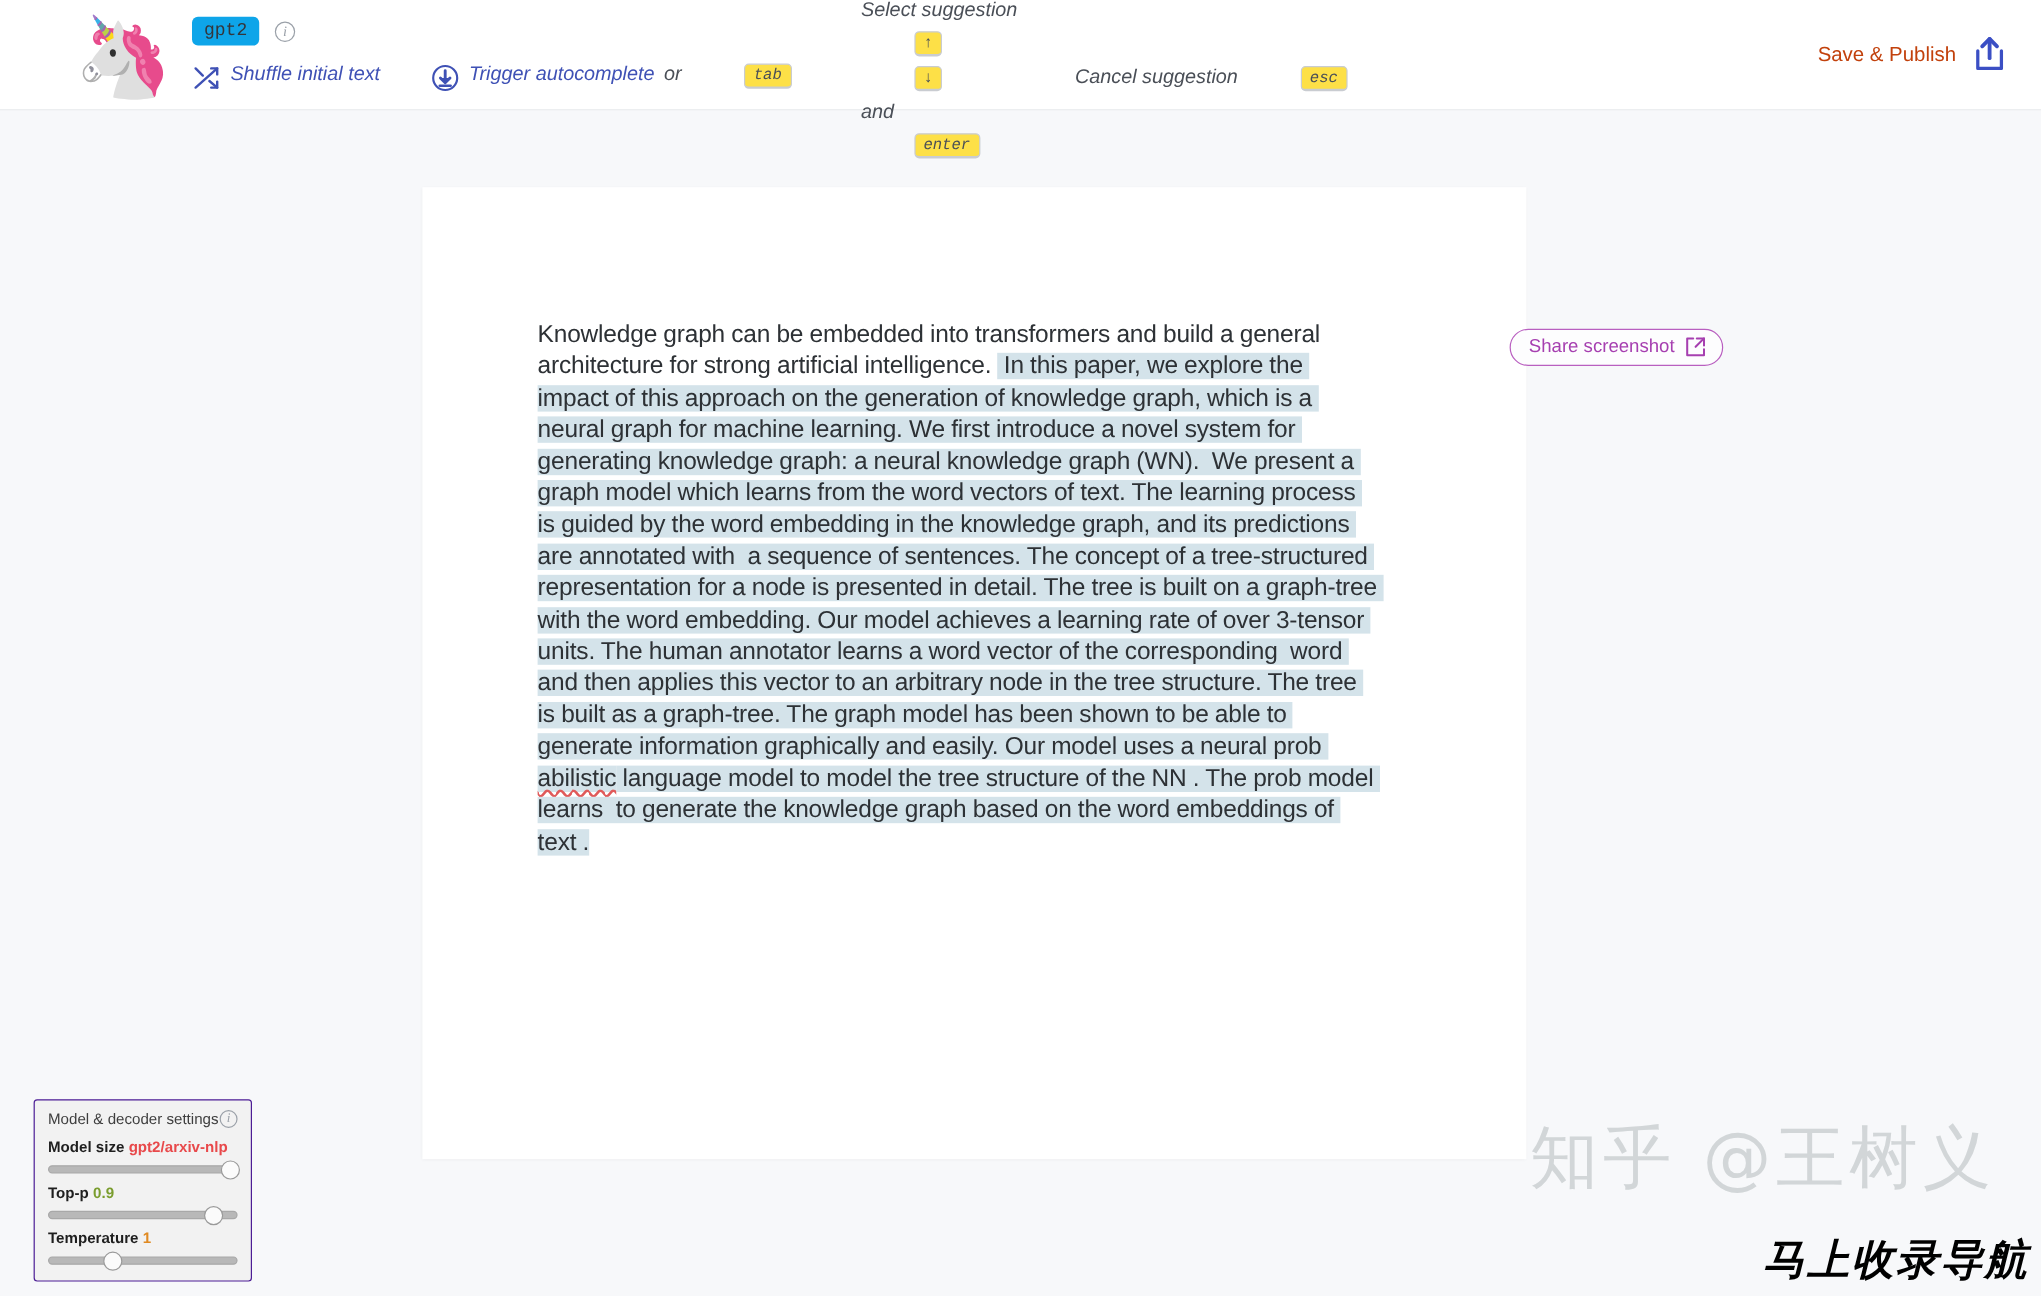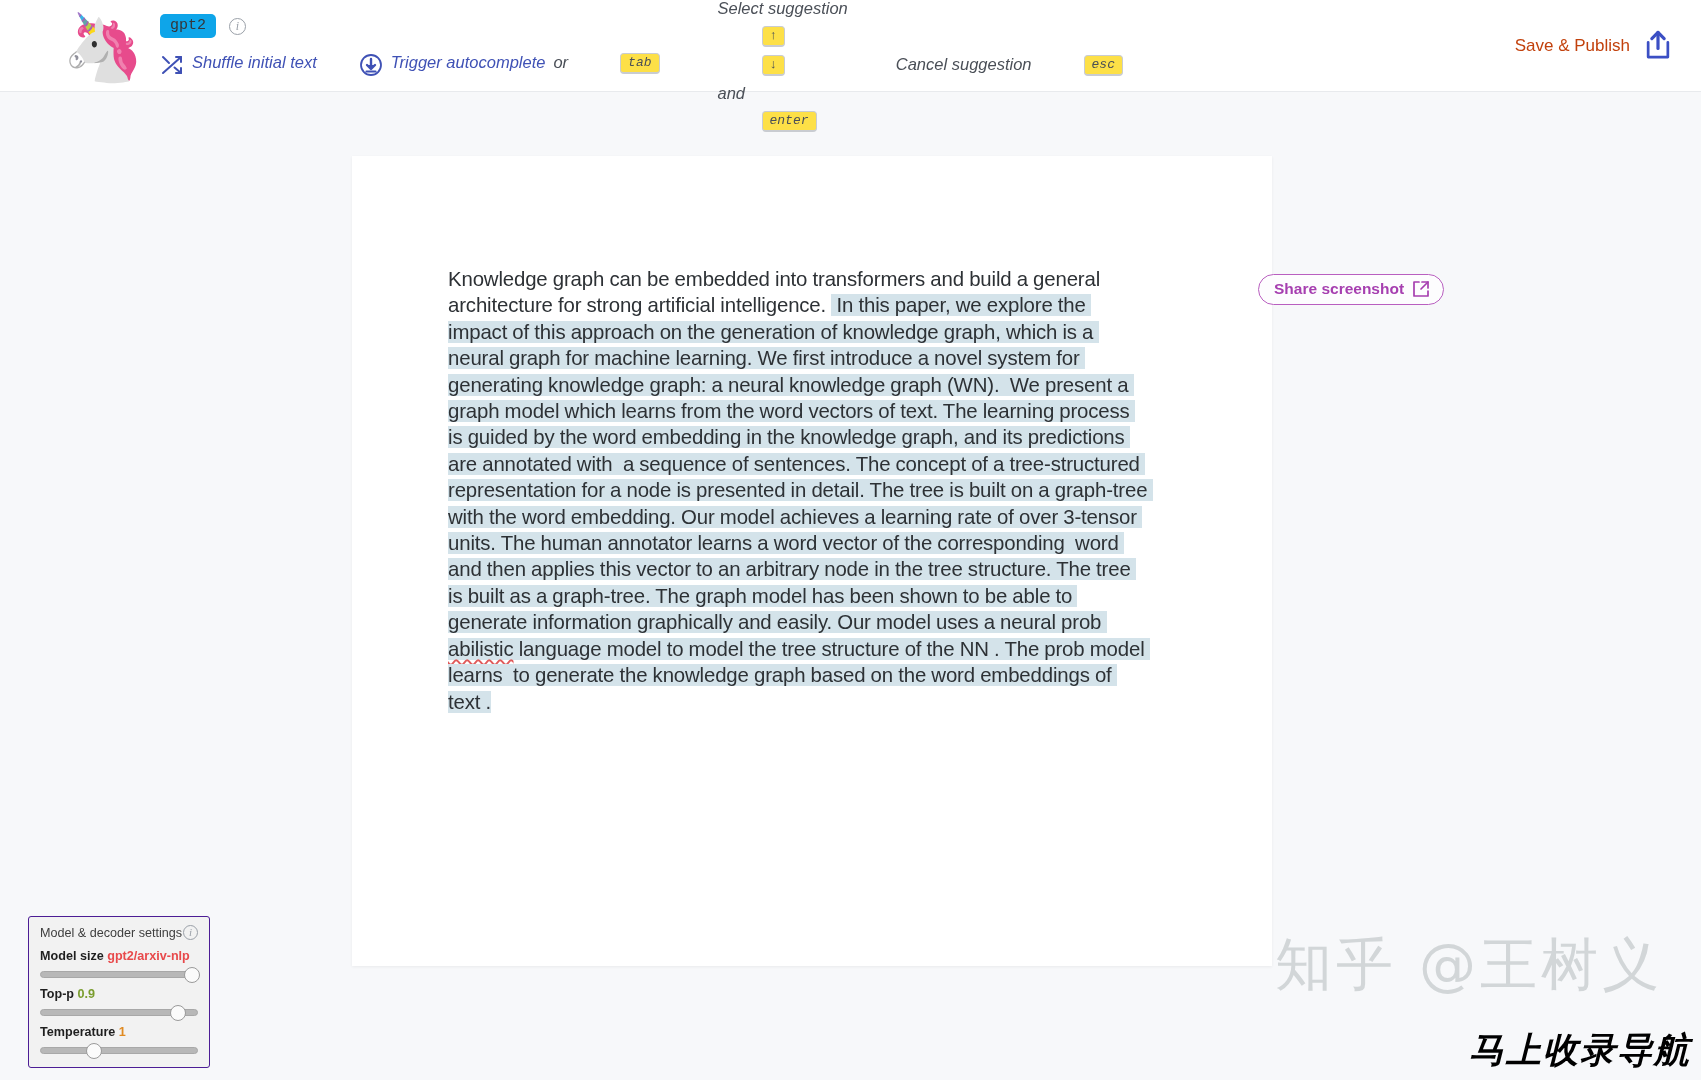--- a/index.html
+++ b/index.html
@@ -154,21 +154,20 @@
     display: flex;
     align-items: center;
     gap: 8px;
     border: 1.4px solid #b95fc0;
     border-radius: 20px;
     padding: 5px 13px 6px 15px;
     background: #fdfdfe;
     color: #a63fb0;
     font-size: 15.5px;
     cursor: pointer;
-    font-weight: bold;
   }
   #share-icon { width: 18px; height: 18px; display: block; }
 
   
   #settings-panel {
     position: absolute;
     left: 28px; bottom: 12px;
     width: 182px;
     background: #f2f2f2;
     border: 1px solid #4c1d95;

